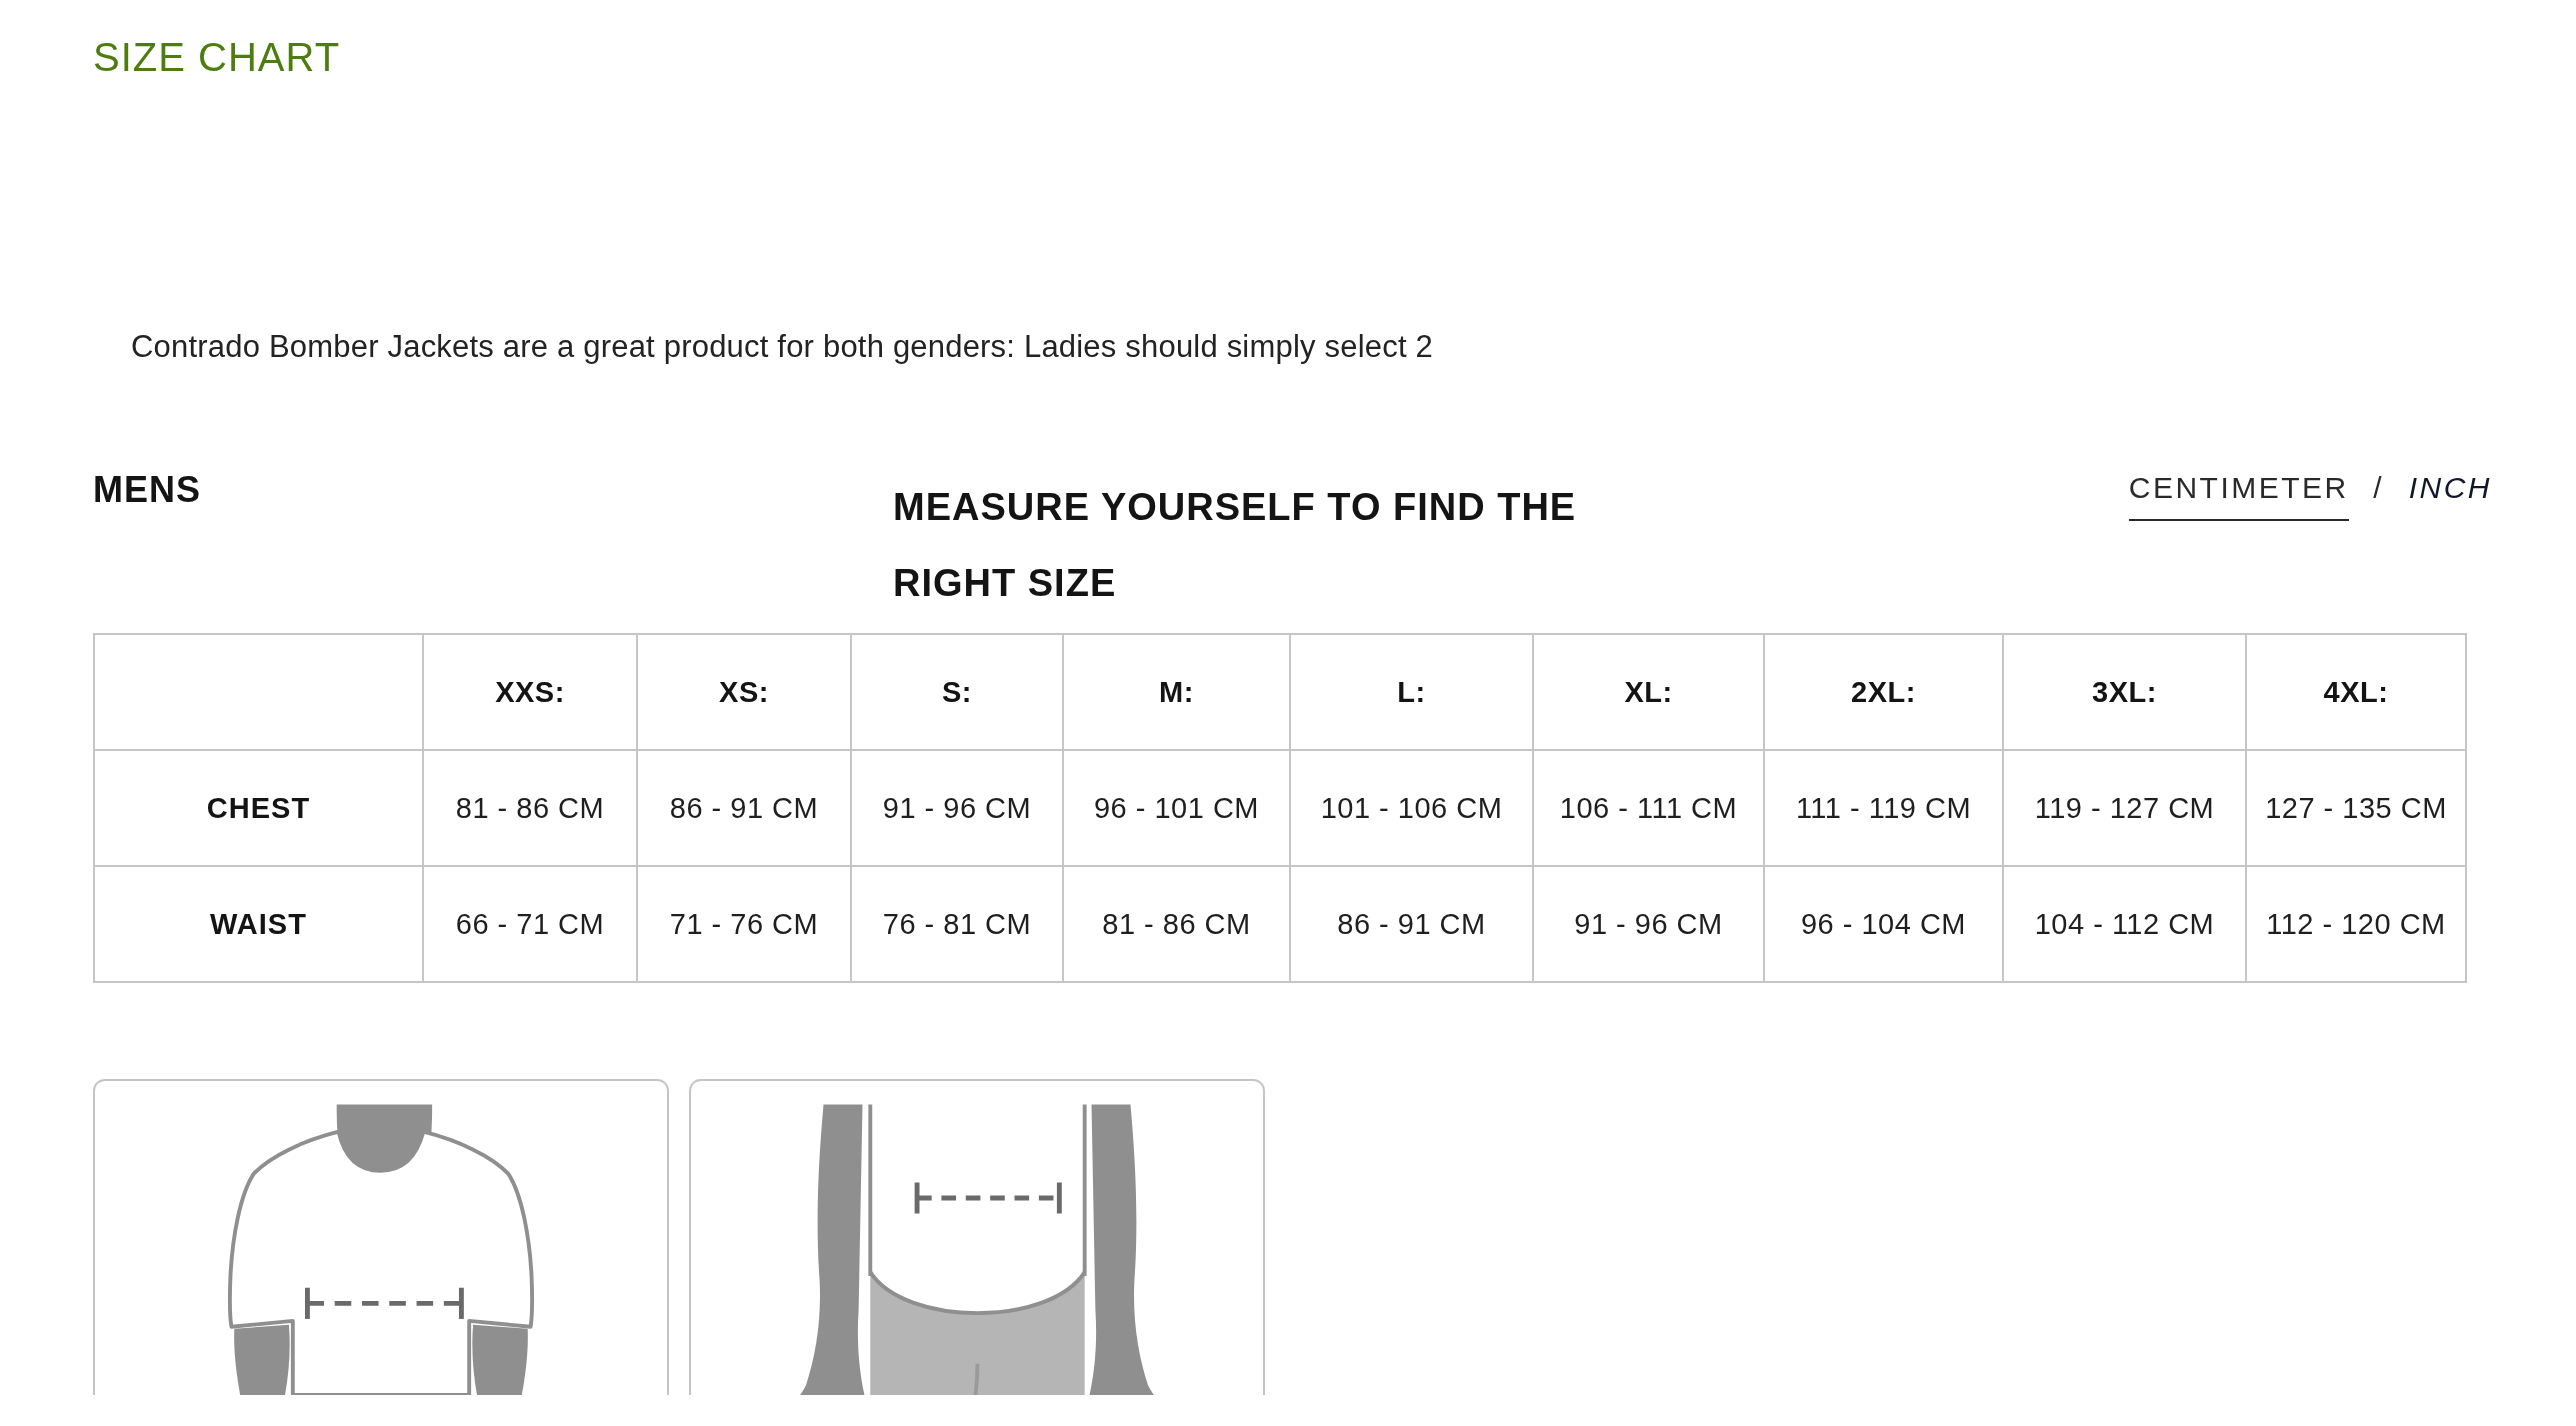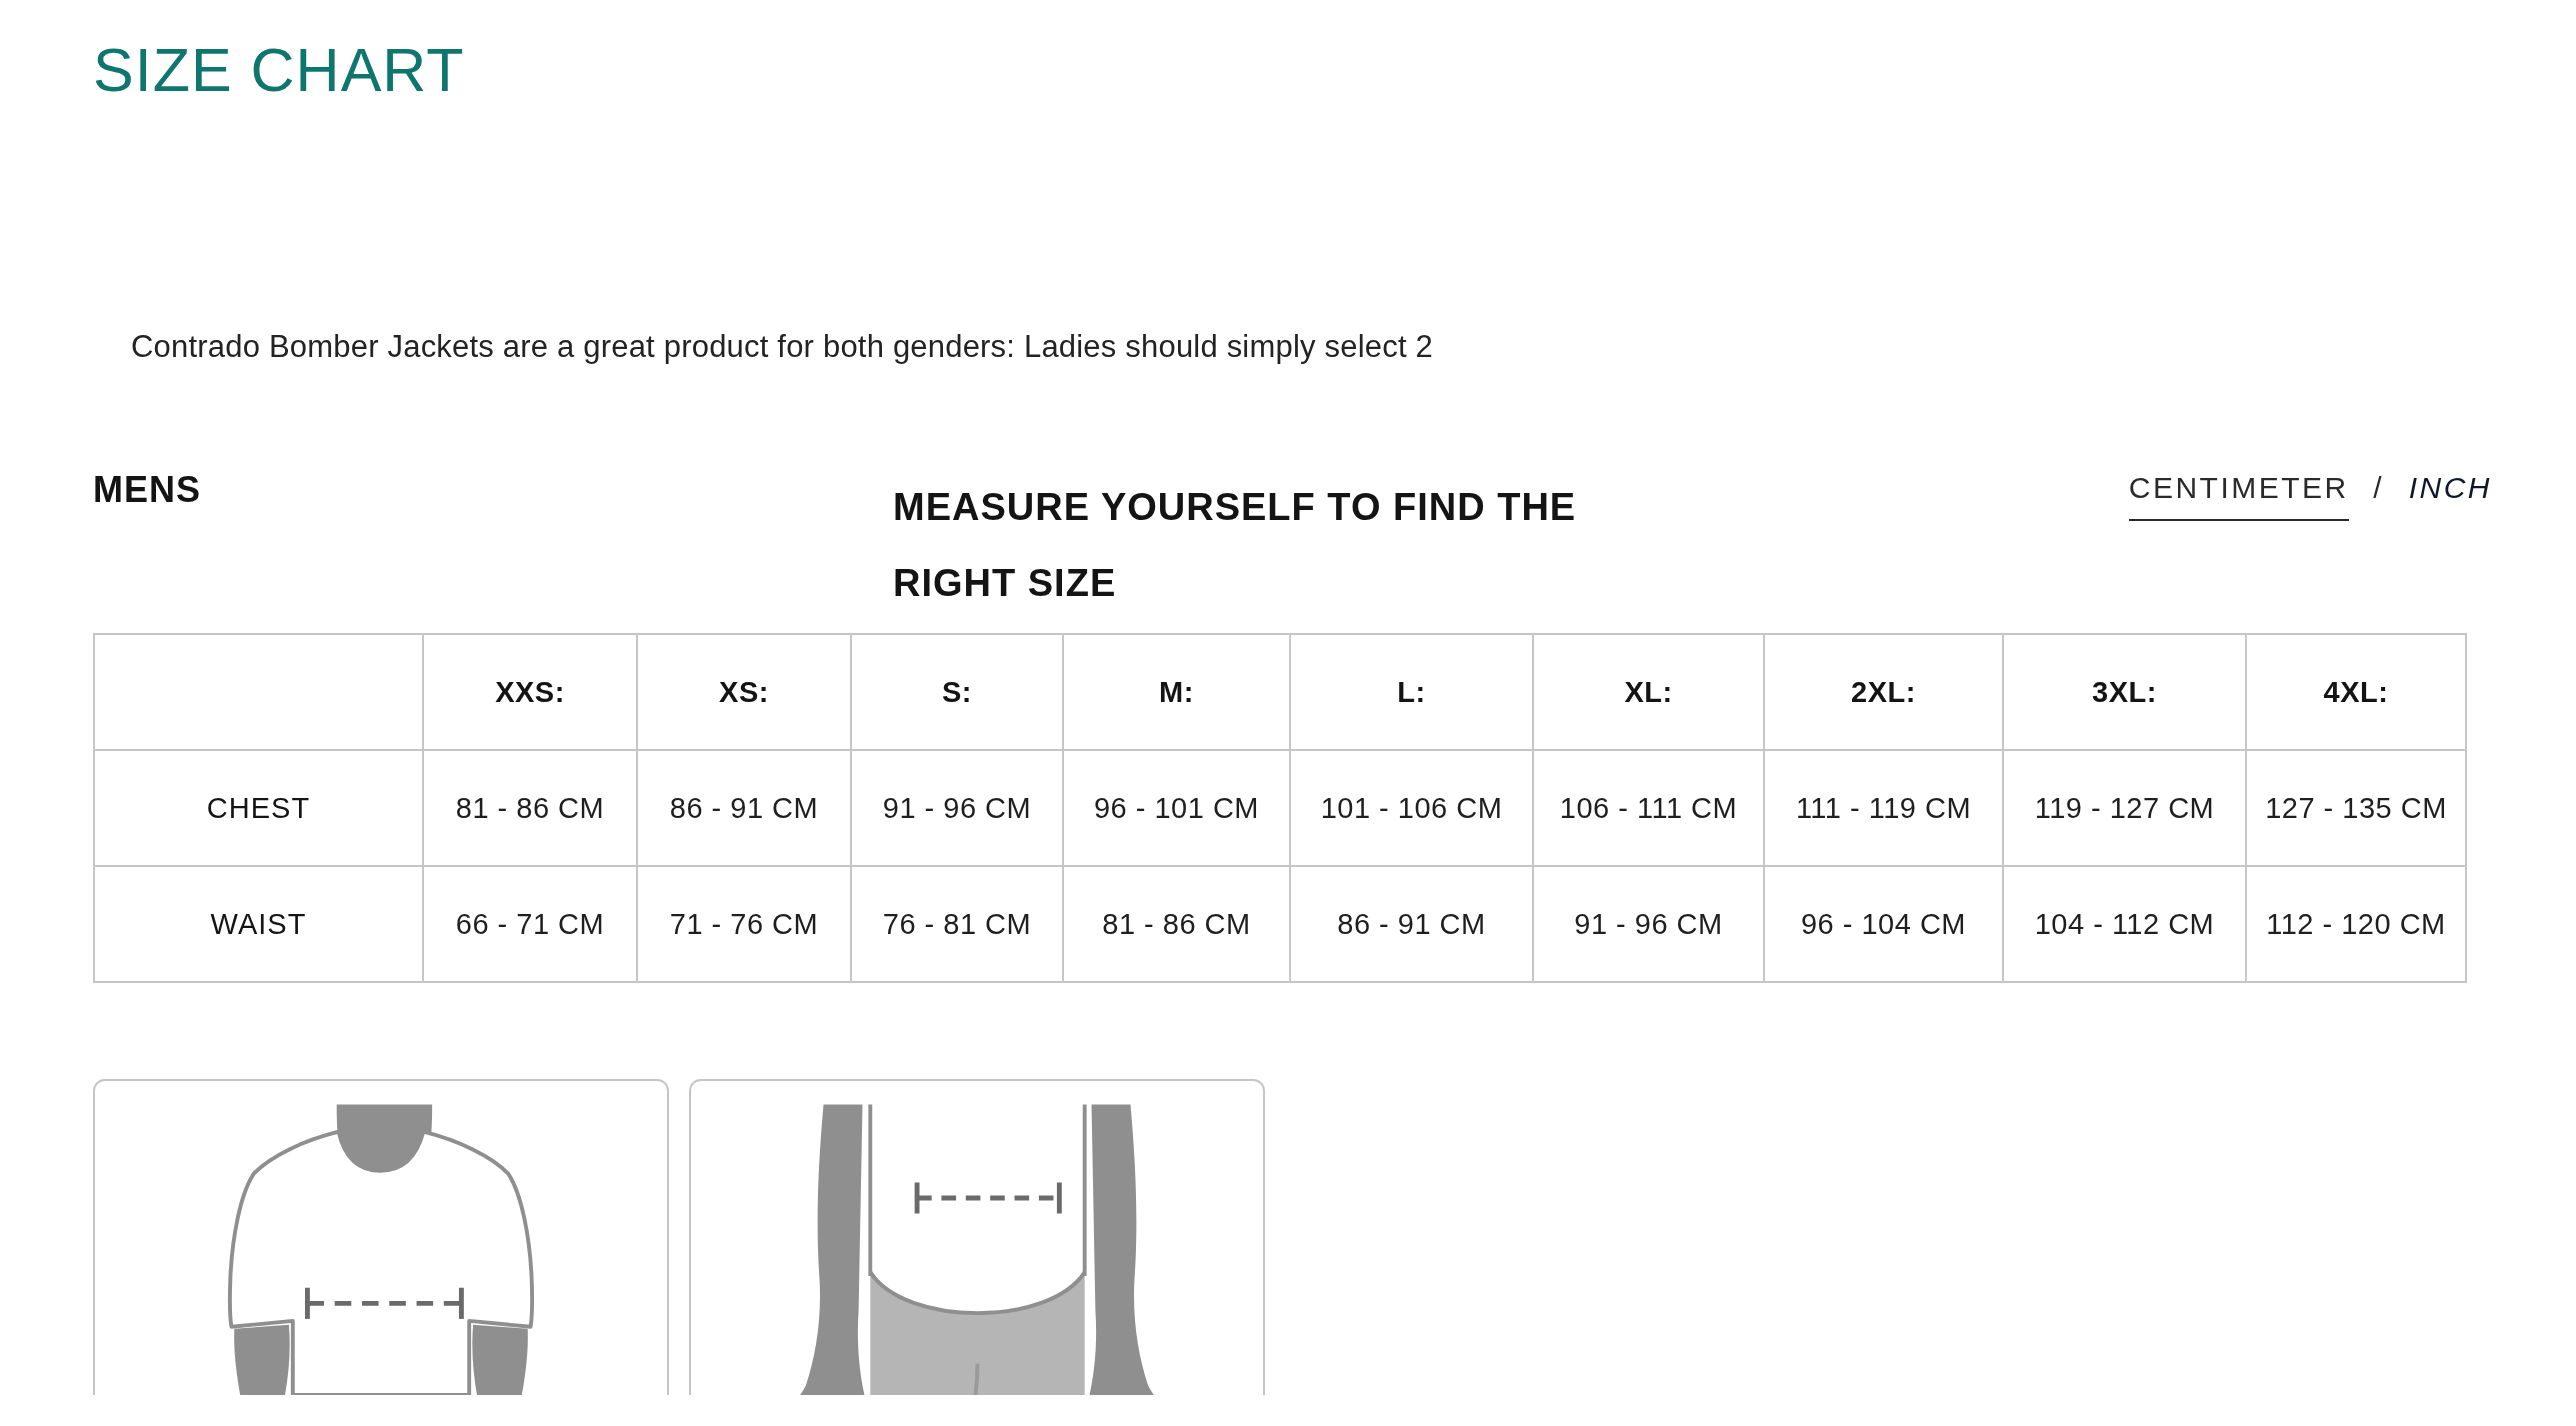--- a/index.html
+++ b/index.html
@@ -8,24 +8,24 @@
     width:2576px;
     height:1426px;
     background:#ffffff;
     overflow:hidden;
     font-family:"Liberation Sans", sans-serif;
     color:#1f1f1f;
   }
   .page-title{
     position:absolute;
     left:93px; top:35px;
-    font-size:61px;
+    font-size:40px;
     font-weight:400;
     letter-spacing:1px;
-    color:#0f766e;
+    color:#4d7c0f;
     white-space:nowrap;
   }
   .intro{
     position:absolute;
     left:93px; top:316px;
     font-size:31px;
     line-height:61px;
     letter-spacing:0.2px;
     color:#232323;
     margin-left:38px;
@@ -86,21 +86,21 @@
     padding:0 3.9px;
     letter-spacing:0.5px;
     background:#fff;
   }
   #size-table thead th{
     font-weight:700;
     color:#141414;
     border-radius:14px;
   }
   #size-table .rowlabel{
-    font-weight:400;
+    font-weight:700;
     color:#141414;
     letter-spacing:1px;
   }
   #size-table td{ font-weight:400; }
   #size-table col:nth-child(1){width:329px}
   #size-table col:nth-child(2){width:214px}
   #size-table col:nth-child(3){width:214px}
   #size-table col:nth-child(4){width:212px}
   #size-table col:nth-child(5){width:227px}
   #size-table col:nth-child(6){width:243px}

